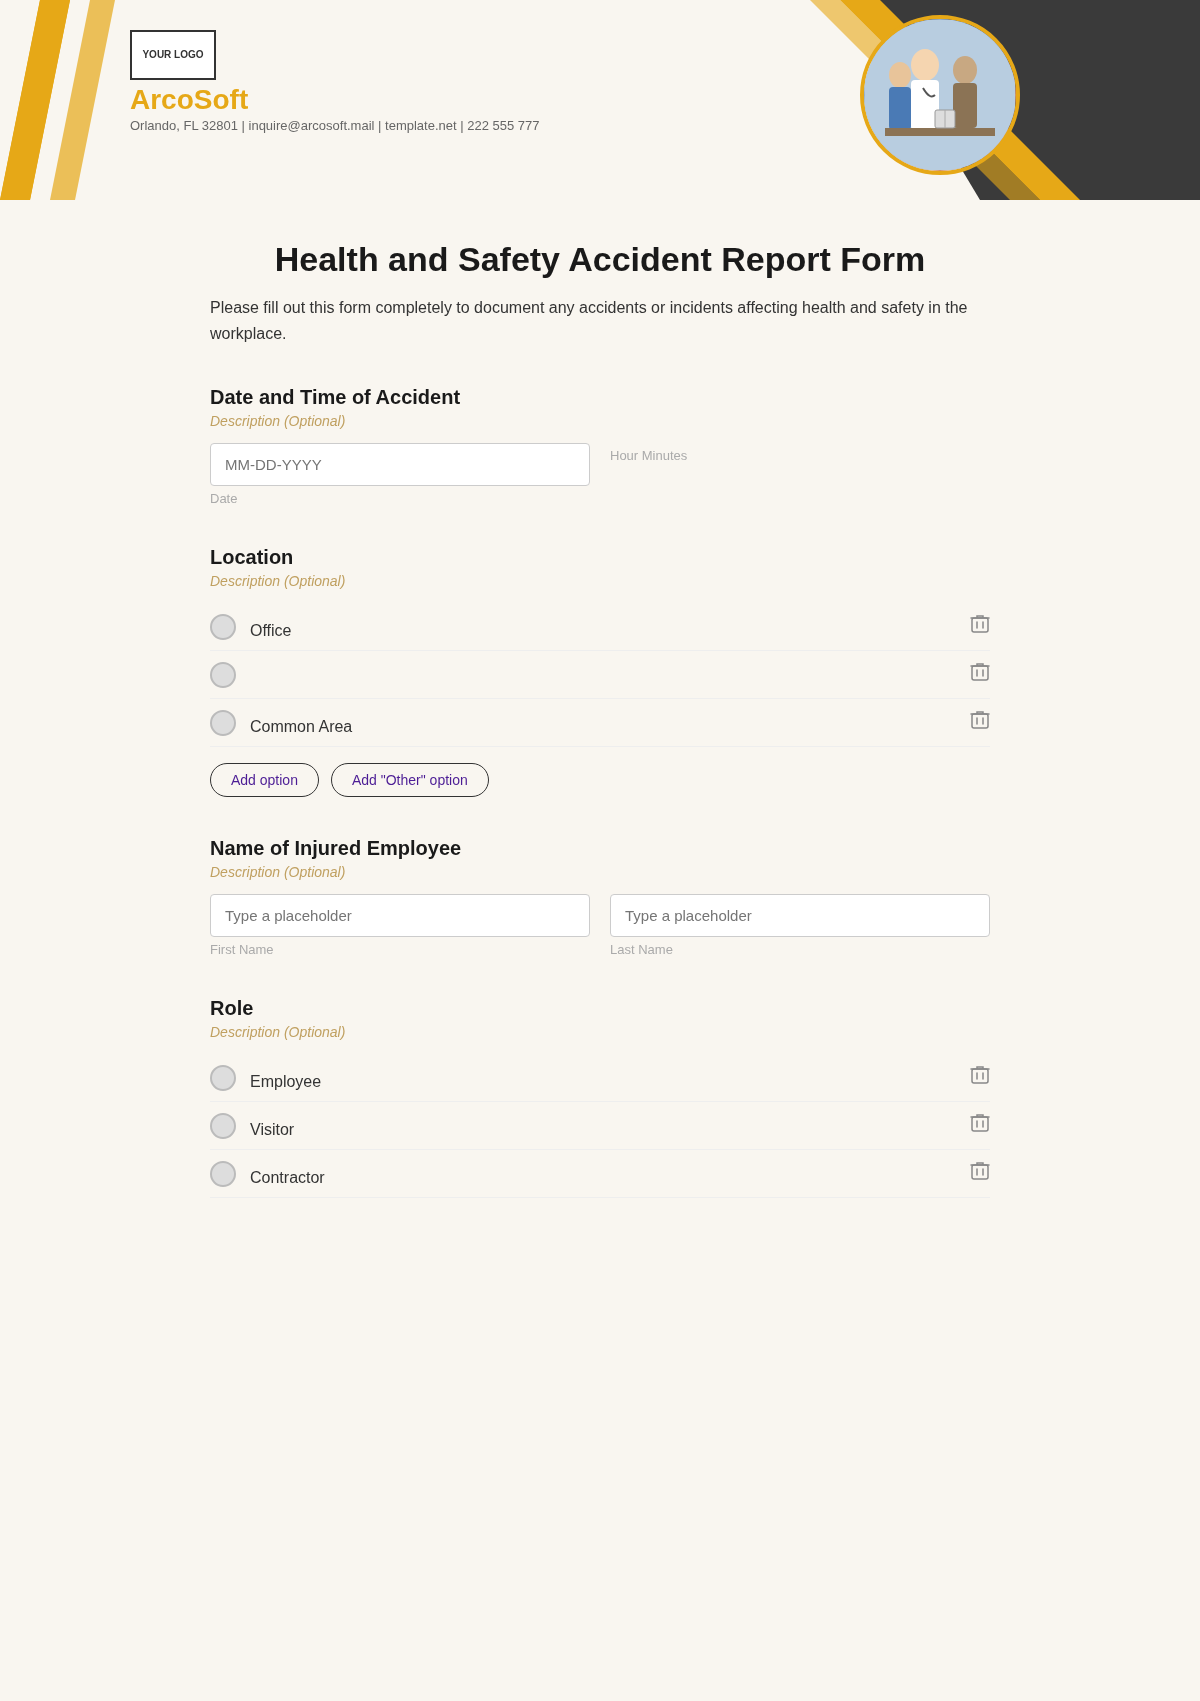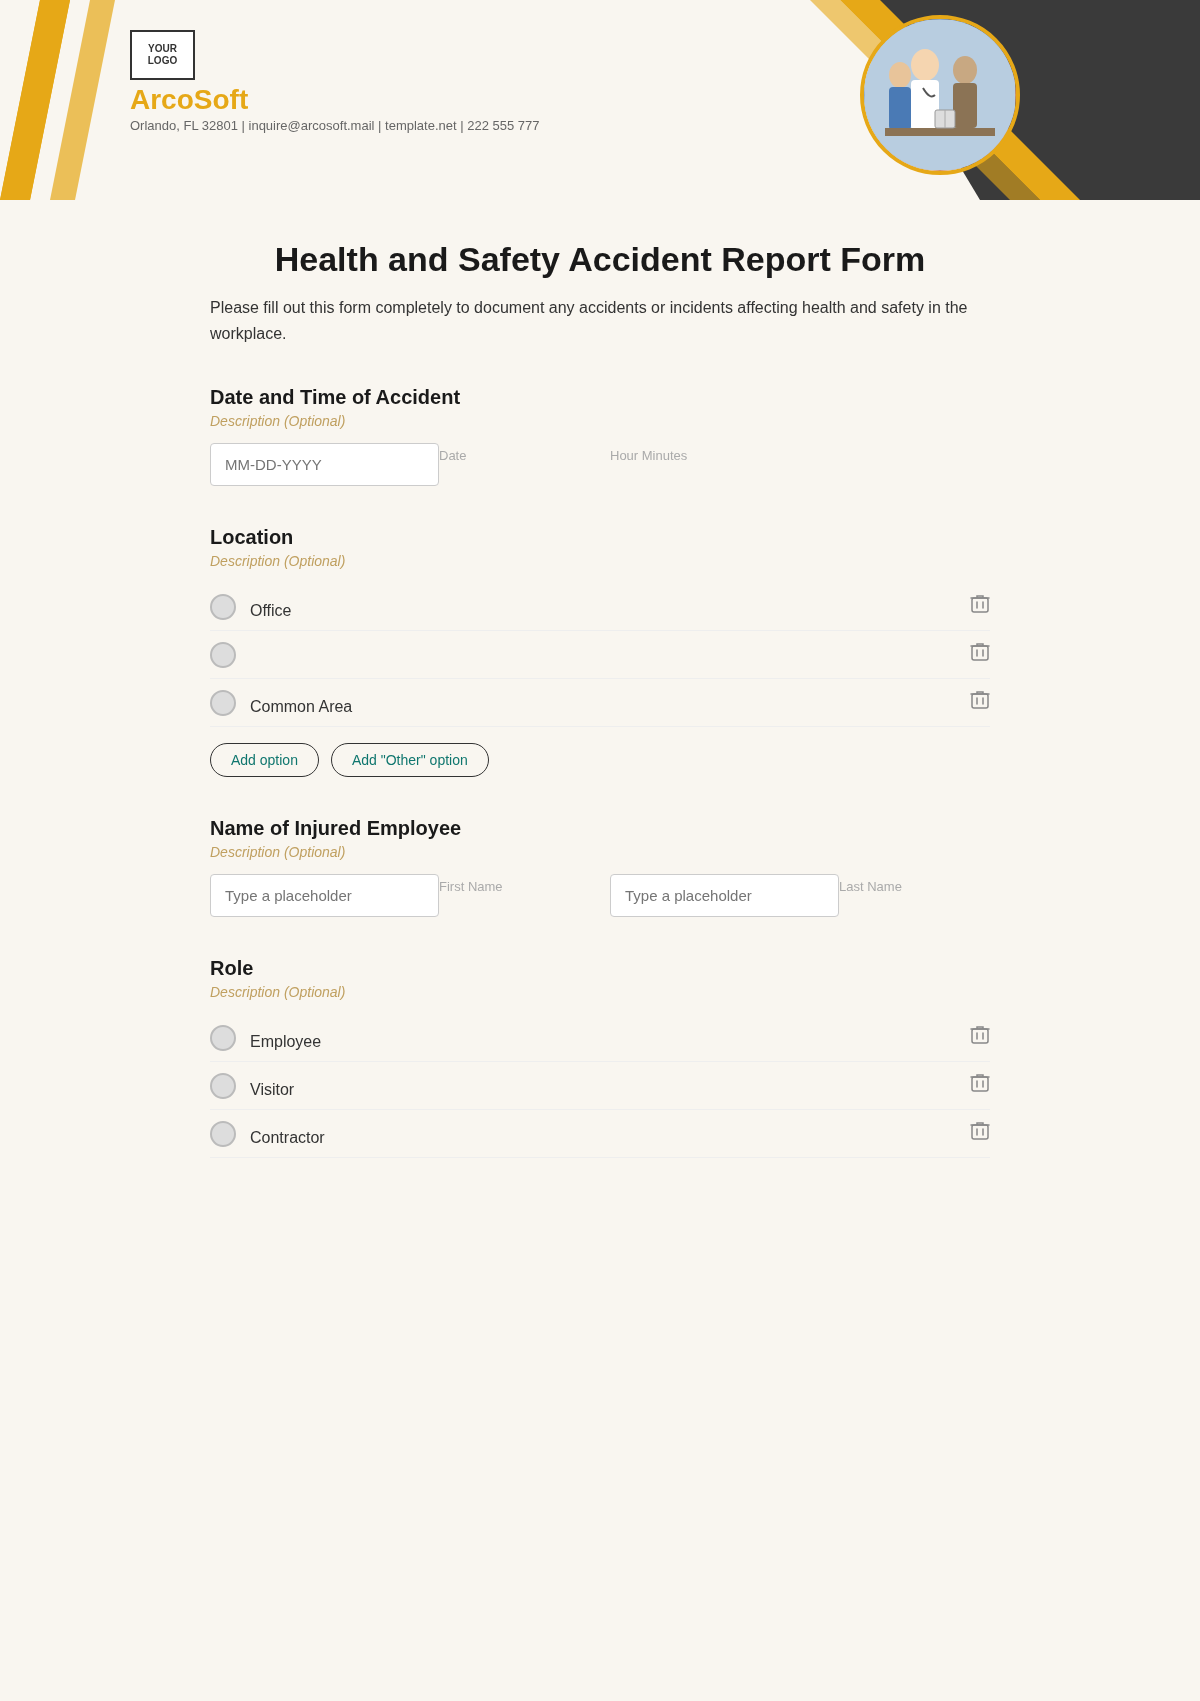--- a/index.html
+++ b/index.html
@@ -40,21 +40,21 @@
       position: absolute;
       left: 130px;
       top: 30px;
       display: flex;
       flex-direction: column;
       align-items: flex-start;
     }
 
     .logo-box {
       border: 2px solid #333;
-      width: 65px;
+      width: 86px;
       height: 50px;
       display: flex;
       align-items: center;
       justify-content: center;
       font-size: 10px;
       font-weight: bold;
       color: #333;
       text-align: center;
       line-height: 1.2;
       background: #fff;
@@ -144,21 +144,21 @@
 
     
     .input-row {
       display: flex;
       gap: 20px;
     }
 
     .input-group {
       flex: 1;
       display: flex;
-      flex-direction: row;
+      flex-direction: column;
     }
 
     .text-input {
       border: 1.5px solid #ccc;
       border-radius: 4px;
       padding: 12px 14px;
       font-size: 15px;
       color: #555;
       background: #fff;
       outline: none;
@@ -208,21 +208,21 @@
       gap: 12px;
       margin-top: 16px;
     }
 
     .outline-btn {
       border: 1.5px solid #333;
       background: transparent;
       border-radius: 20px;
       padding: 8px 20px;
       font-size: 14px;
-      color: #0f766e;
+      color: #4c1d95;
       cursor: pointer;
       font-weight: 500;
     }
   </style>
 </head>
 <body>
 
 <div class="header">
 
   <svg class="header-left-decor" viewBox="0 0 120 200" xmlns="http://www.w3.org/2000/svg">

